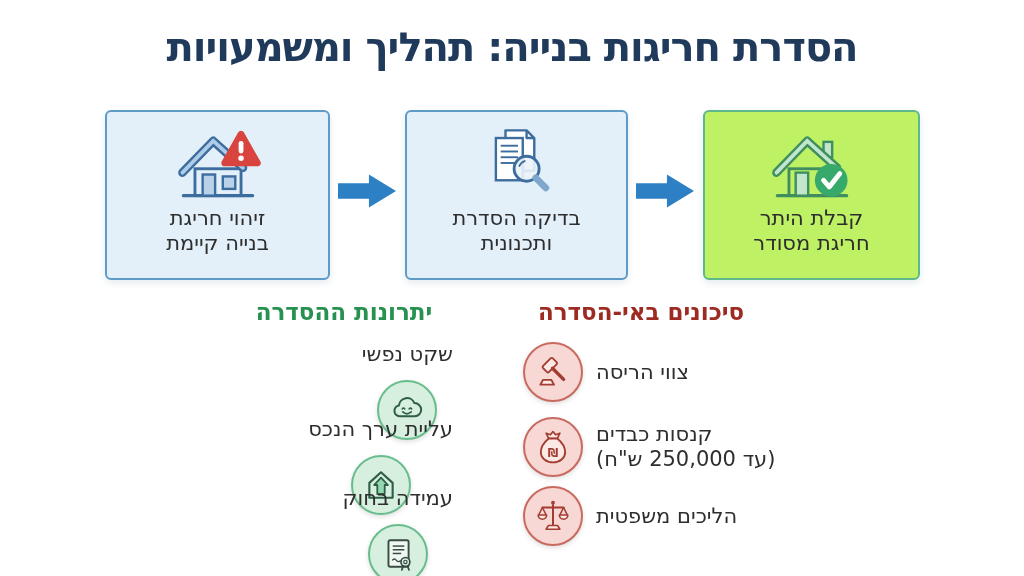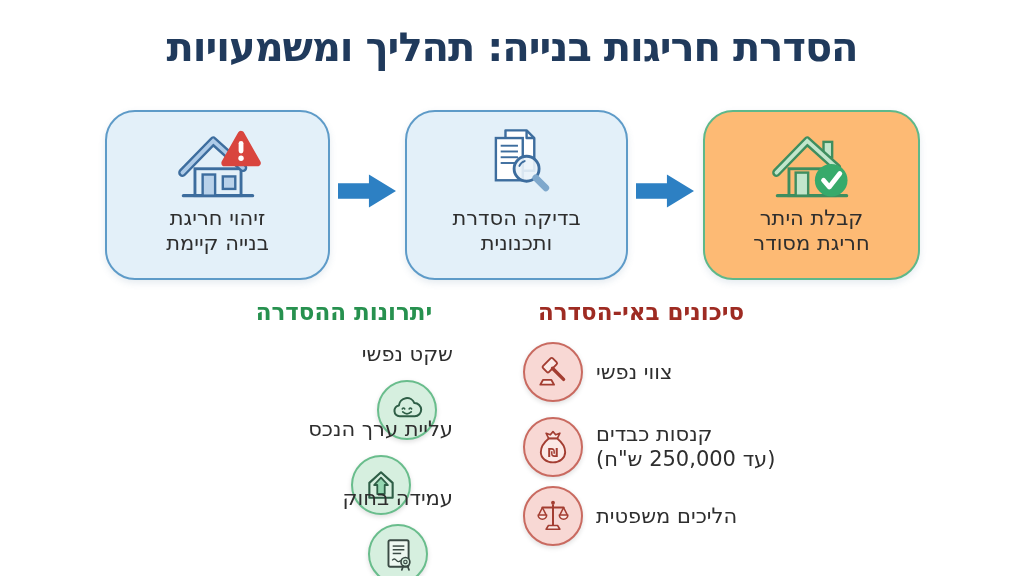--- a/index.html
+++ b/index.html
@@ -7,25 +7,25 @@
     position:relative;width:1024px;height:576px;background:#ffffff;overflow:hidden;
     font-family:"DejaVu Sans","Liberation Sans",sans-serif;
   }
   .title{
     position:absolute;top:24px;left:0;width:1024px;margin:0;
     text-align:center;font-size:40px;font-weight:bold;color:#203a5c;letter-spacing:-1px;
   }
   
   .step-box{
     position:absolute;top:110px;height:170px;box-sizing:border-box;
-    border-radius:30px;display:flex;flex-direction:column;align-items:center;
+    border-radius:6px;display:flex;flex-direction:column;align-items:center;
     box-shadow:0 3px 7px rgba(70,110,150,.14);
   }
   .step-box.blue{background:#e3f0f9;border:2.5px solid #5e9bc8;}
-  .step-box.green{background:#fdba74;border:2.5px solid #5eb88a;}
+  .step-box.green{background:#bef264;border:2.5px solid #5eb88a;}
   .step-icon{margin-top:10px;height:82px;display:flex;align-items:center;justify-content:center;}
   .step-label{margin-top:2px;text-align:center;font-size:21px;line-height:1.2;color:#2e2e2e;}
   .flow-arrow{position:absolute;top:171px;}
   
   .col-header{
     position:absolute;top:299px;transform:translateX(-50%);
     font-size:23px;font-weight:bold;white-space:nowrap;
   }
   .col-header.benefits{left:344px;color:#27914f;}
   .col-header.risks{left:641px;color:#9e2b22;}
@@ -164,21 +164,21 @@
   </div>
 
   <div class="item-row right" style="top:342px;">
     <div class="icon-circle red">
       <svg width="36" height="36" viewBox="0 0 34 34">
         <rect x="10" y="4" width="8" height="13" rx="1.5" transform="rotate(45 14 10.5)" fill="#fbe9e6" stroke="#a33d31" stroke-width="1.8"></rect>
         <line x1="16.5" y1="13.5" x2="27" y2="24" stroke="#a33d31" stroke-width="3.2" stroke-linecap="round"></line>
         <path d="M5 29 h13 l-2.5 -4.5 h-8 Z" fill="#fbe9e6" stroke="#a33d31" stroke-width="1.7" stroke-linejoin="round"></path>
       </svg>
     </div>
-    <div class="item-label" dir="rtl">צווי נפשי</div>
+    <div class="item-label" dir="rtl">צווי הריסה</div>
   </div>
 
   <div class="item-row right" style="top:417px;">
     <div class="icon-circle red">
       <svg width="36" height="36" viewBox="0 0 34 34">
         <path d="M13 9 l-2.5 -5 4 1.5 L17 2.5 l2.5 3 4 -1.5 -2.5 5 Z" fill="#fbe9e6" stroke="#a33d31" stroke-width="1.6" stroke-linejoin="round"></path>
         <path d="M13 9 h8 c5 4 7.5 8.5 7.5 13 a11.5 9.5 0 0 1 -23 0 c0 -4.5 2.5 -9 7.5 -13 Z" fill="#fbe9e6" stroke="#a33d31" stroke-width="1.8" stroke-linejoin="round"></path>
         <text x="17" y="26" font-size="11" text-anchor="middle" fill="#a33d31" font-weight="bold" font-family="DejaVu Sans, sans-serif">₪</text>
       </svg>
     </div>

